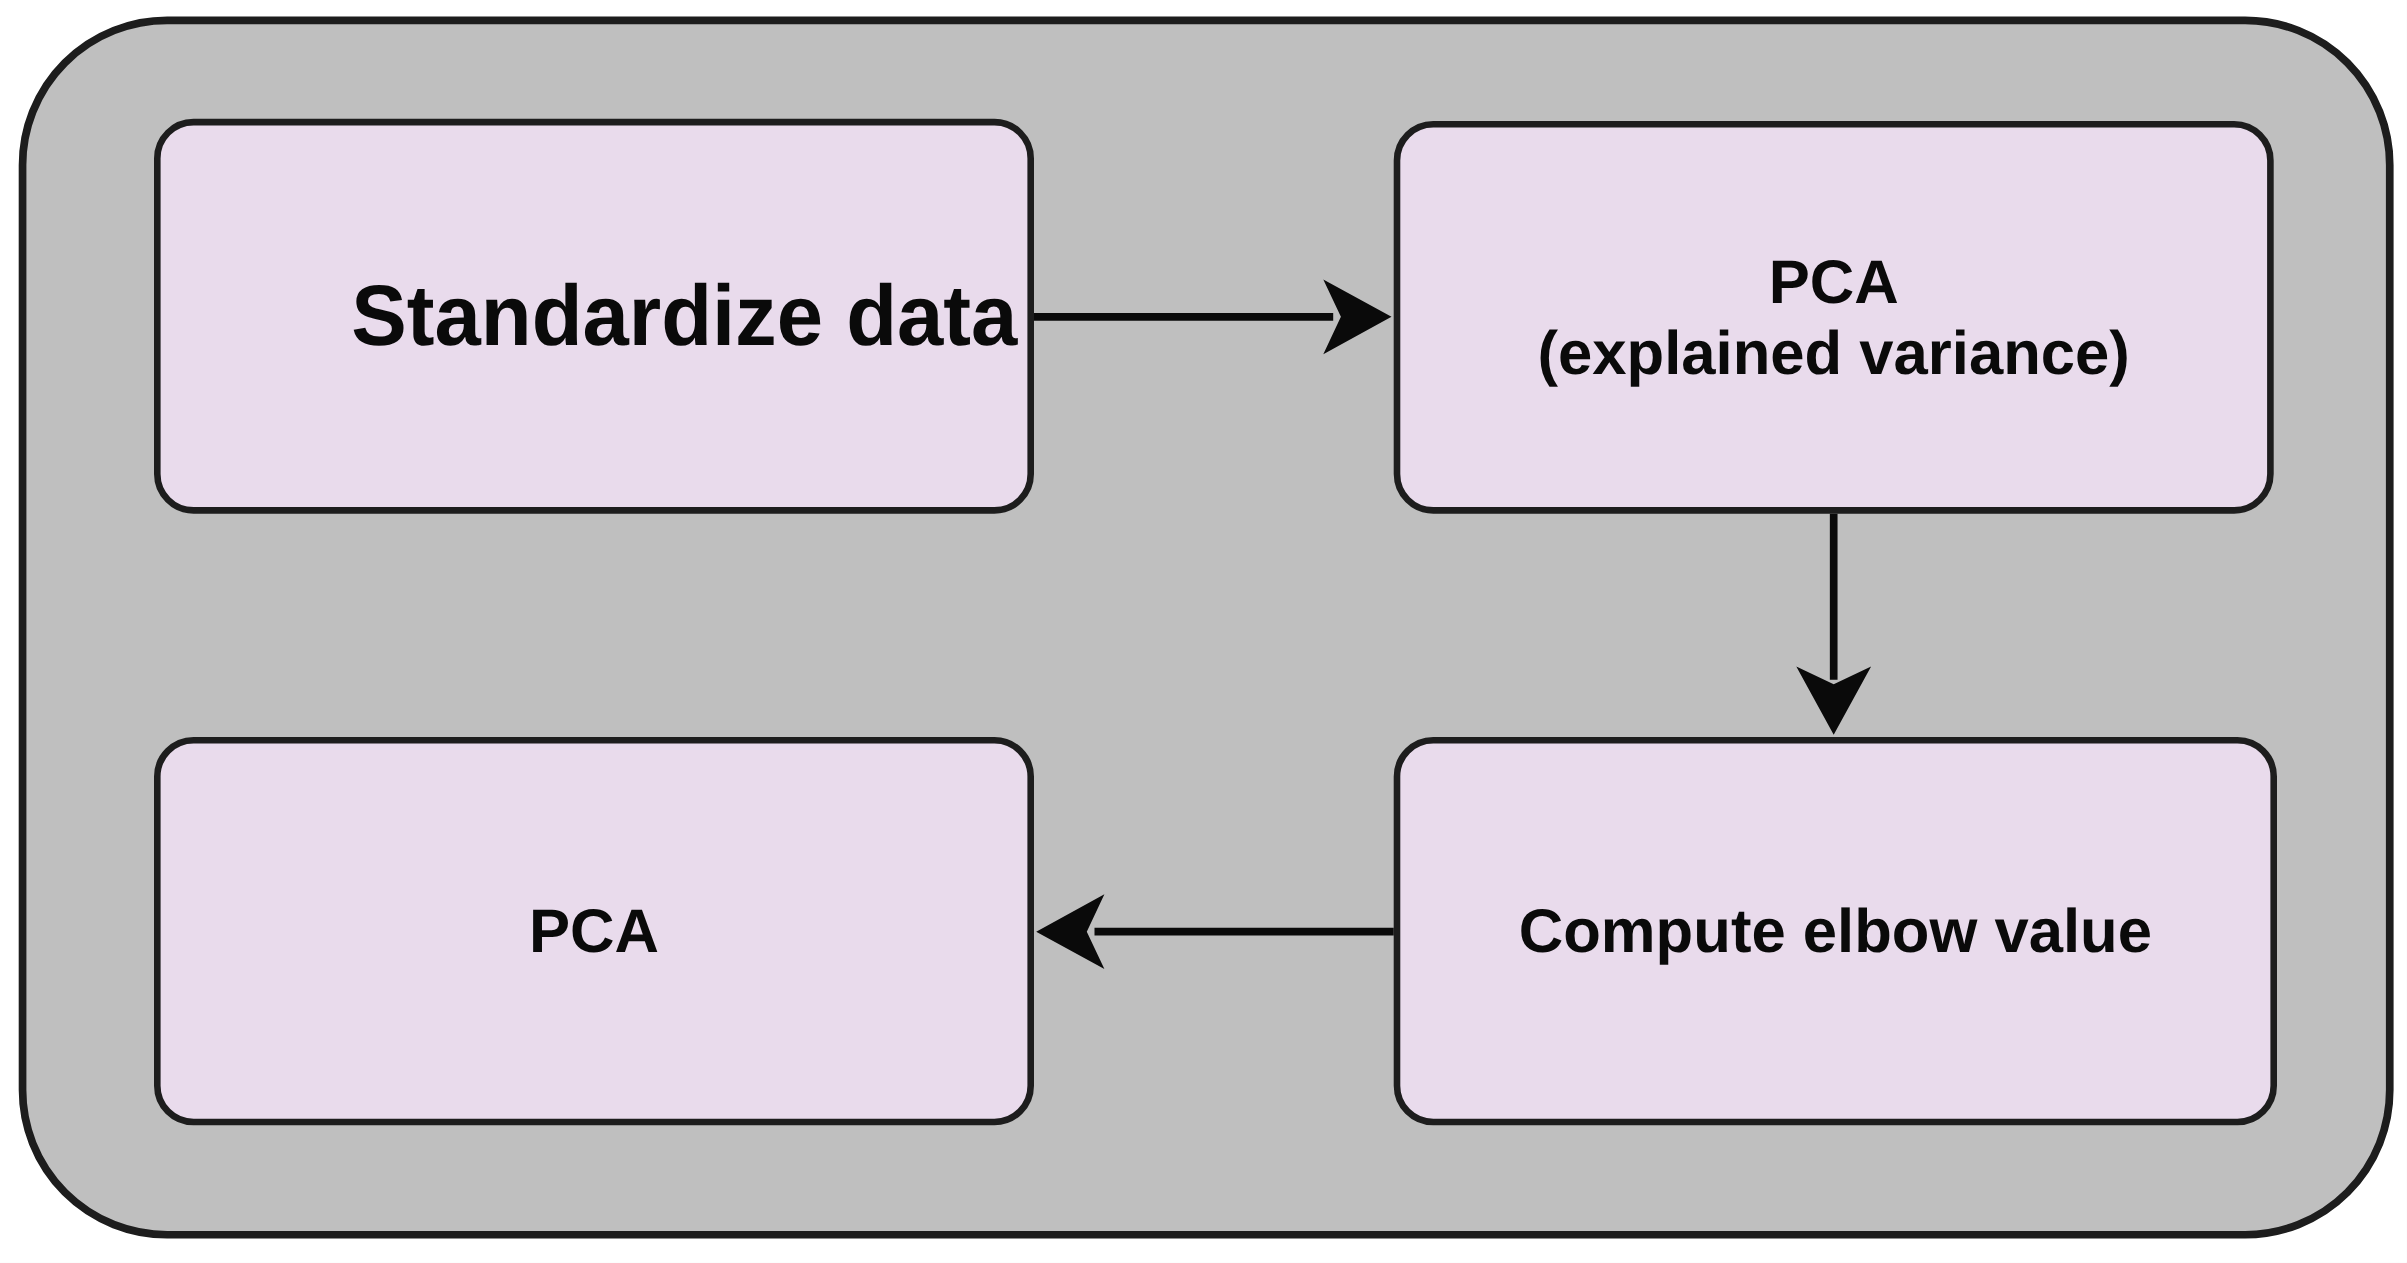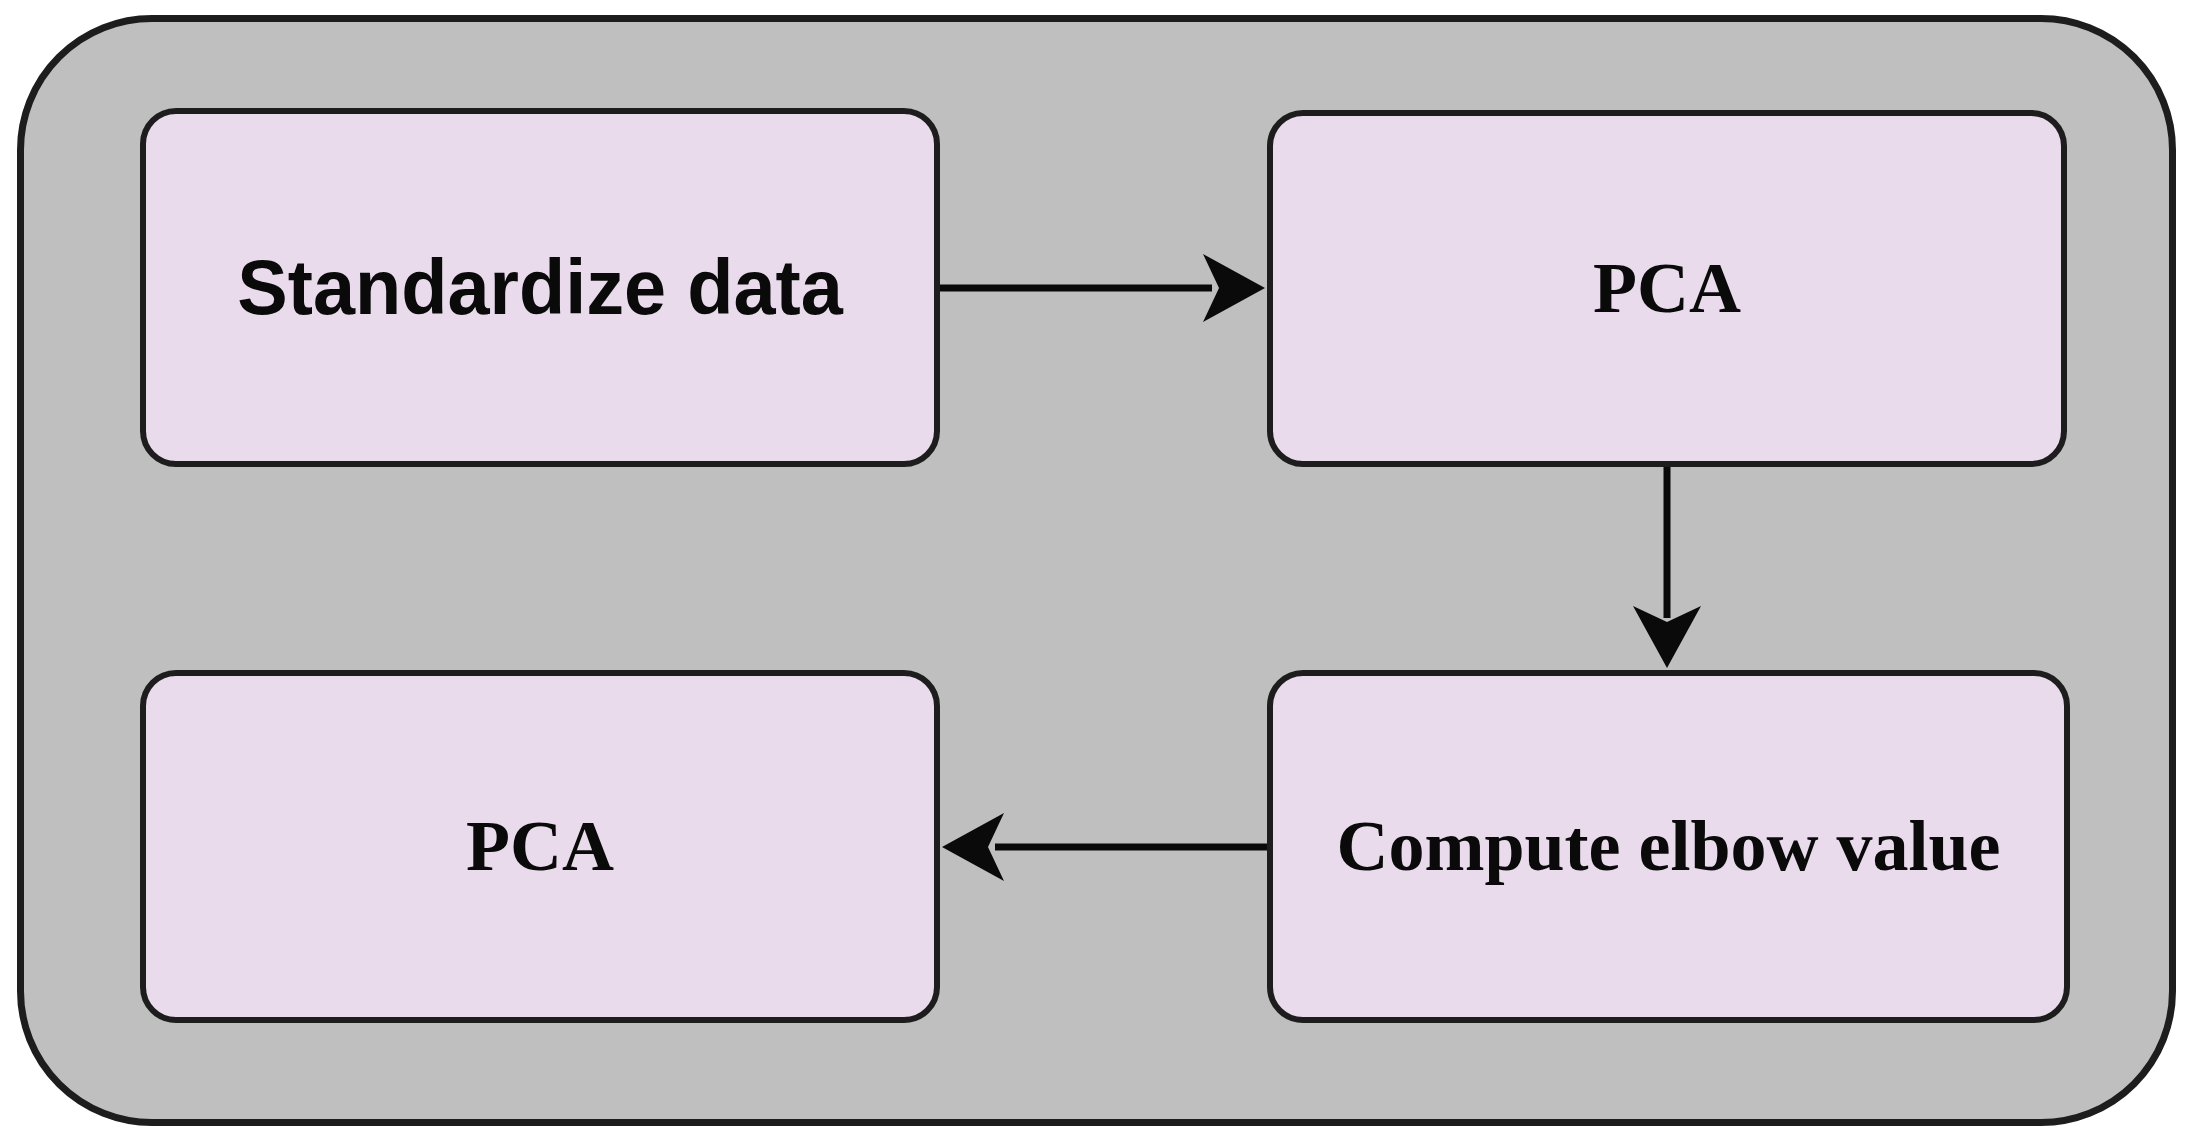--- a/index.html
+++ b/index.html
@@ -42,27 +42,27 @@
 
   .sans .line {
     font-family: "Liberation Sans", sans-serif;
     font-weight: bold;
     font-size: 78px;
     line-height: 1.1;
     transform: scaleX(0.97);
   }
 
   .serif .line {
-    font-family: Liberation Serif, serif;
+    font-family: Liberation Sans, sans-serif;
     font-weight: bold;
-    font-size: 72px;
+    font-size: 56px;
     line-height: 1.16;
   }
 
-  .node-a { left: 140px; top: 108px;  width: 800px; height: 359px; }
+  .node-a { left: 140px; top: 108px;  width: 800px; height: 359px; align-items: flex-end; }
   .node-b { left: 1267px; top: 110px; width: 800px; height: 357px; }
   .node-c { left: 1267px; top: 670px; width: 803px; height: 353px; justify-content: center; }
   .node-d { left: 140px; top: 670px;  width: 800px; height: 353px; }
 
   .edges {
     position: absolute;
     left: 0; top: 0;
     width: 2188px; height: 1148px;
     z-index: 3;
     pointer-events: none;
@@ -76,20 +76,21 @@
 <div class="canvas">
 
   <div class="frame"></div>
 
   <div class="node node-a sans">
     <span class="line">Standardize data</span>
   </div>
 
   <div class="node node-b serif">
     <span class="line">PCA</span>
+    <span class="line">(explained variance)</span>
   </div>
 
   <div class="node node-c serif">
     <span class="line">Compute elbow value</span>
   </div>
 
   <div class="node node-d serif">
     <span class="line">PCA</span>
   </div>
 

